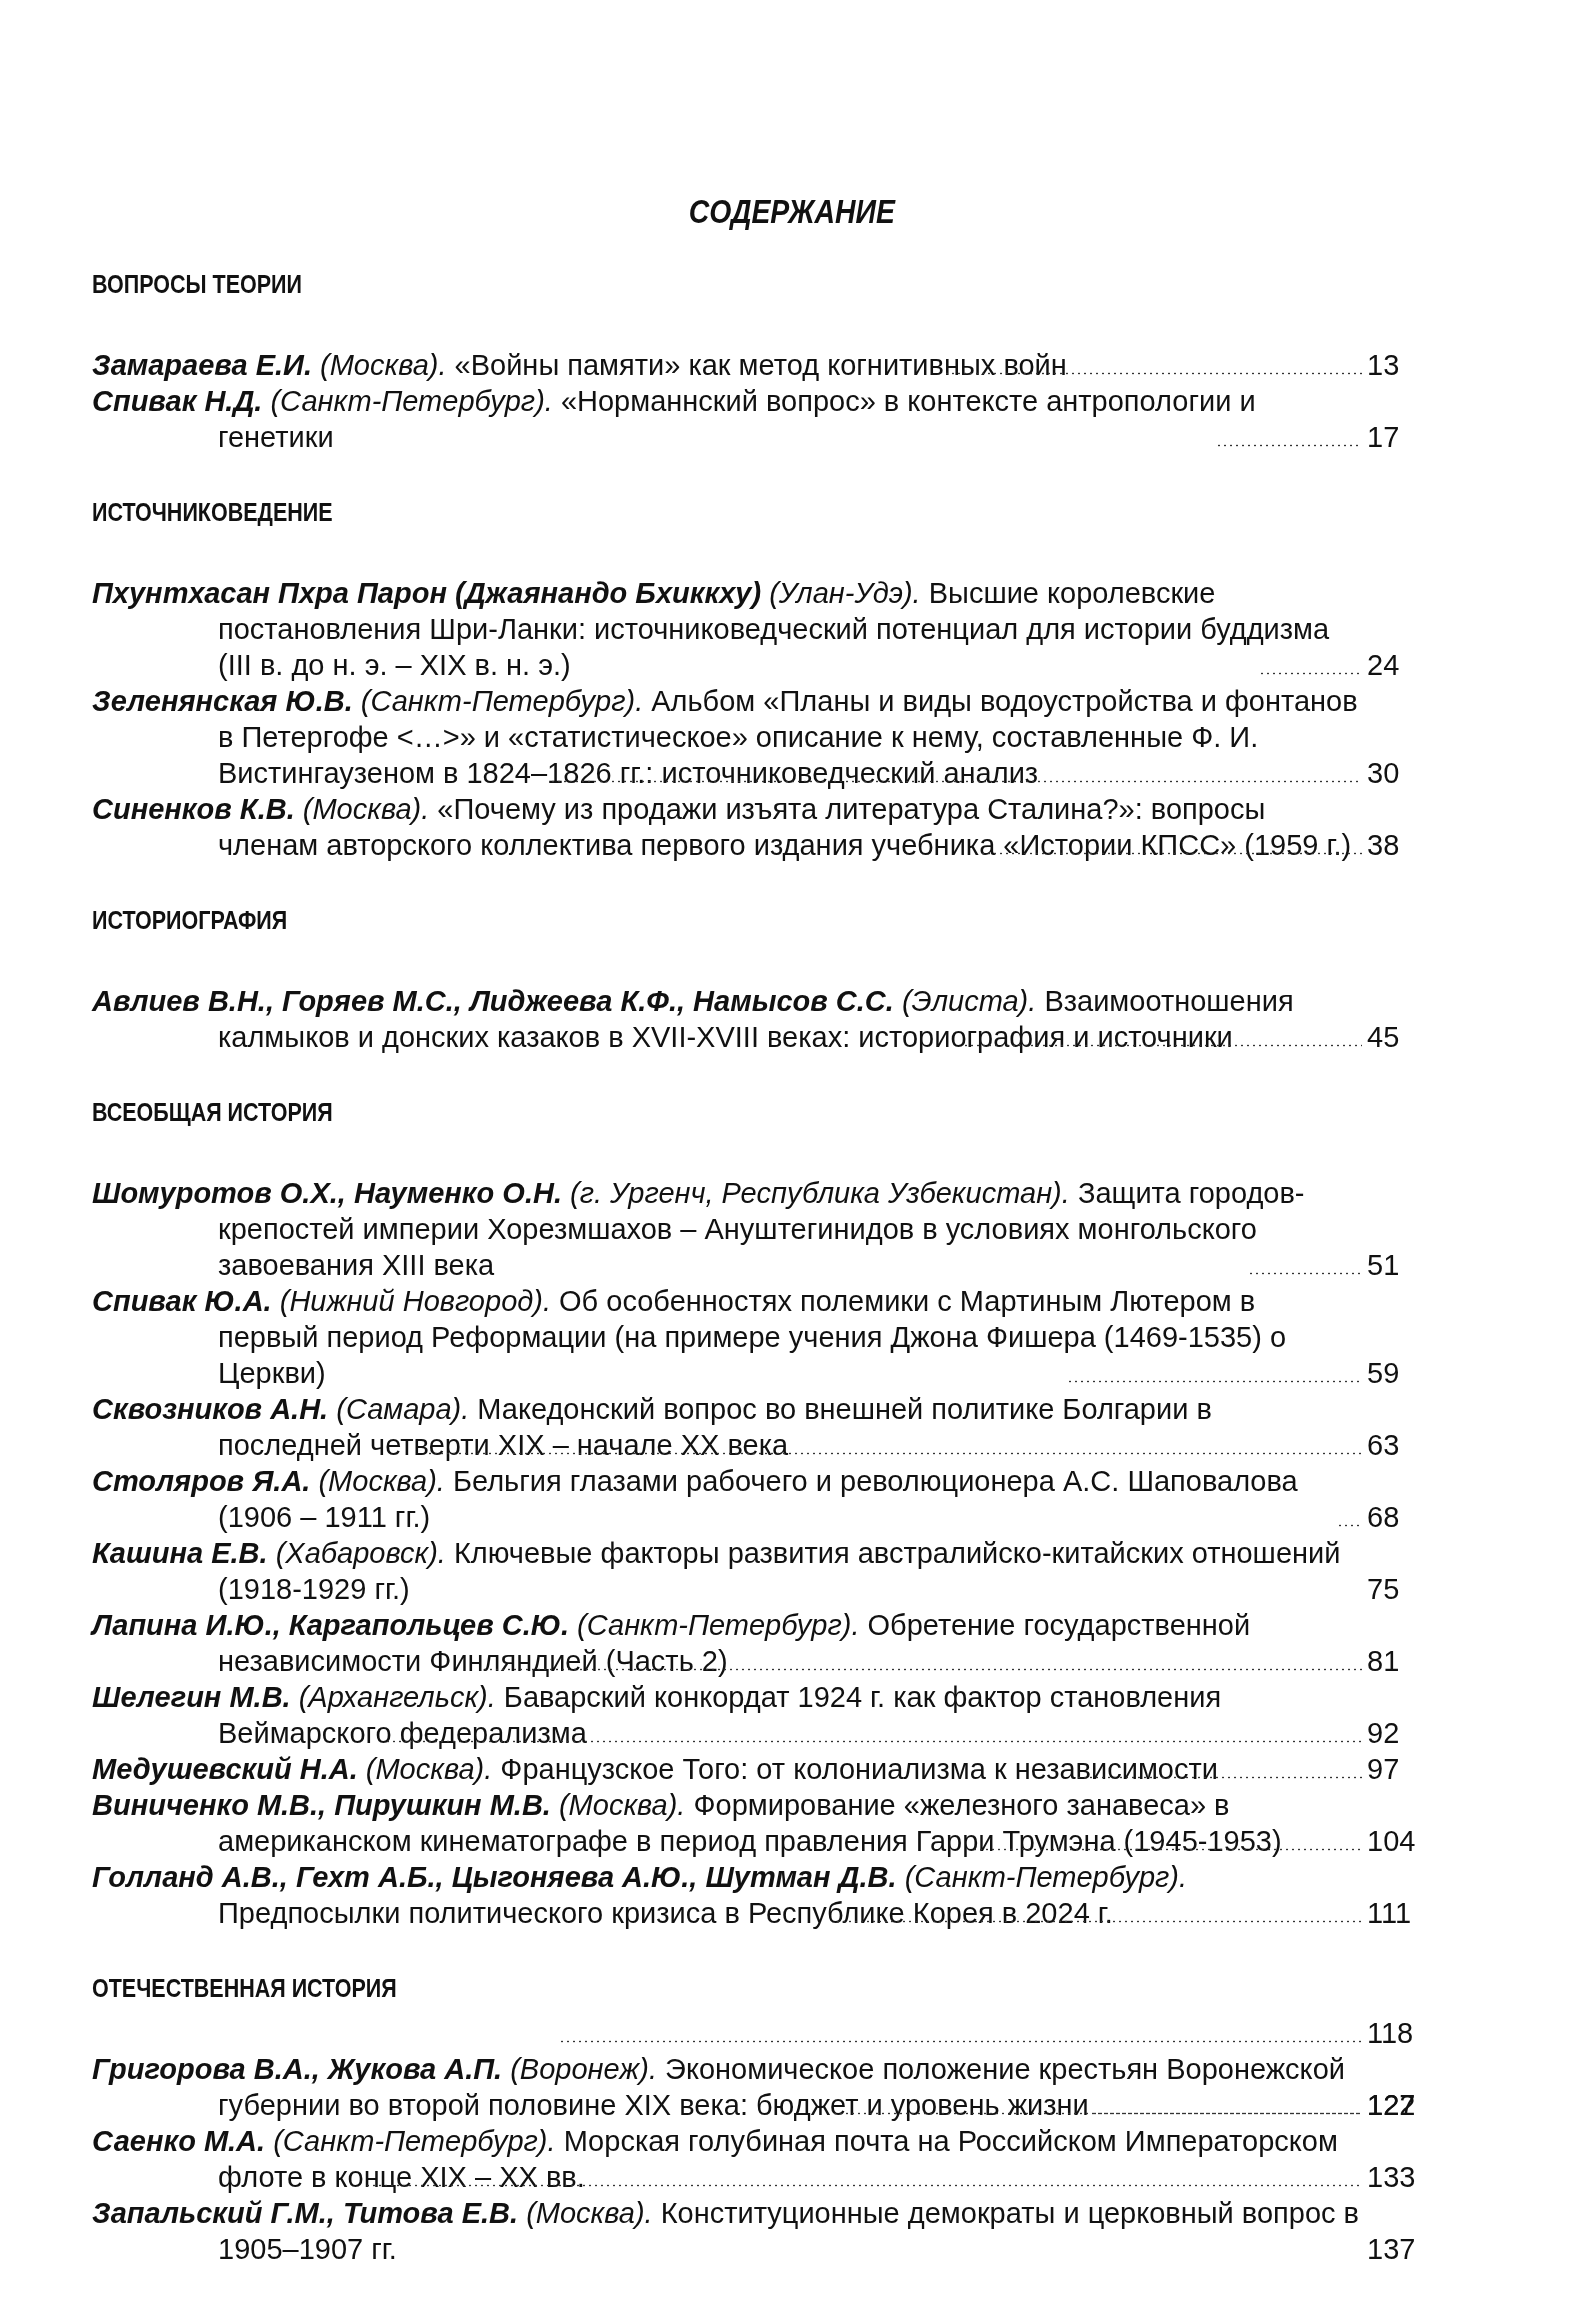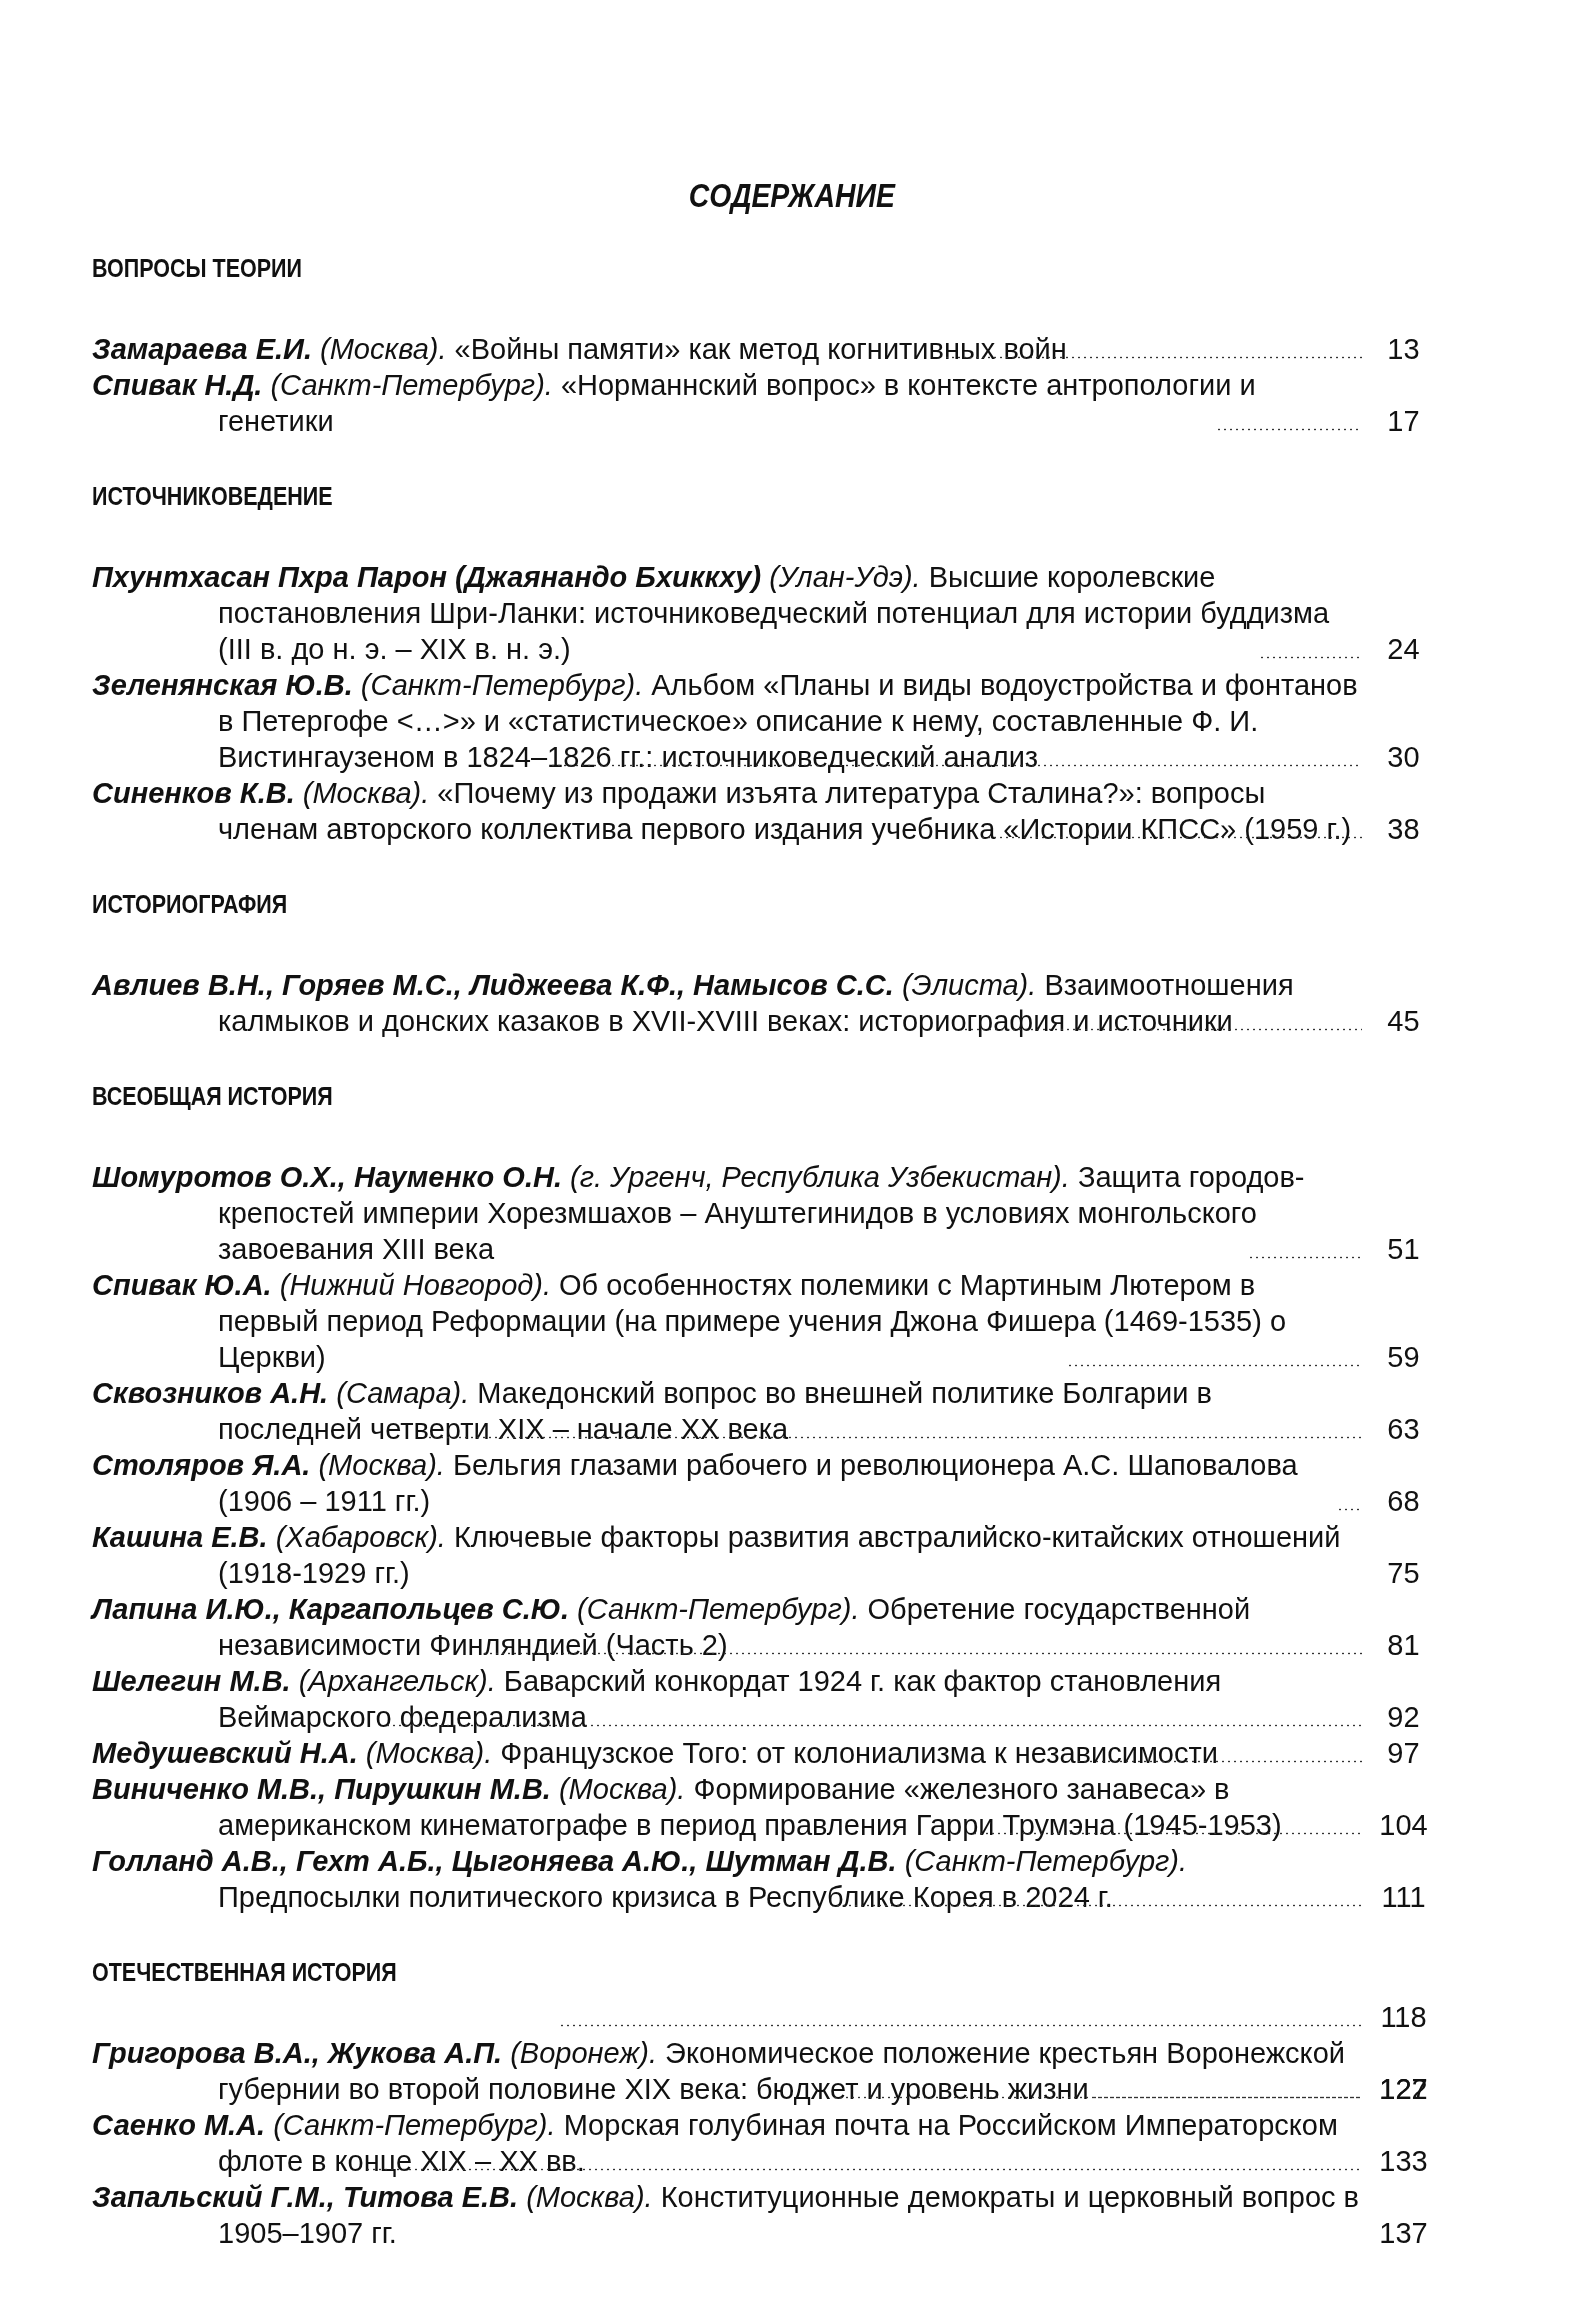--- a/index.html
+++ b/index.html
@@ -1,21 +1,21 @@
 <!DOCTYPE html>
 <html style="font-size:10.6px"><head>
 <meta charset="utf-8">
 <style>
   html, body { margin: 0; padding: 0; background: #ffffff; }
   body {
     width: 1590px; height: 2307px; position: relative; overflow: hidden;
     font-family: "Liberation Sans", sans-serif; color: #111111;
   }
   .page {
-    position: absolute; left: 92px; top: 177px; width: 1348px;
+    position: absolute; left: 92px; top: 193px; width: 1348px;
   }
   .toc-title {
     text-align: center; font-weight: bold; font-style: italic;
     font-size: 33px; letter-spacing: 0px; margin: 0 0 39px 0; padding-left: 60px;
     transform: scaleX(0.86);
   }
   .section { margin-bottom: 0; }
   .section-heading {
     font-weight: bold; font-size: 25px; margin: 0 0 48px 0;
     transform-origin: left center; transform: scaleX(0.86); white-space: nowrap;
@@ -24,21 +24,21 @@
   .entries { }
   .entry {
     position: relative; font-size: 29px; line-height: 36px;
     padding-left: 126px; text-indent: -126px; padding-right: 80px;
     margin-right: 0;
   }
   .entry .authors { font-weight: bold; font-style: italic; }
   .entry .city { font-style: italic; }
   .entry .body-text { }
   .entry .page-num {
-    position: absolute; right: 0; bottom: 0; width: 73px; text-align: center;
+    position: absolute; right: 0; bottom: 0; width: 73px; text-align: left;
     text-indent: 0;
   }
   .line-wrap { position: relative; }
   .leaderdots {
     position: absolute; right: 78px; bottom: 8px; height: 2.7px;
     background-image: radial-gradient(circle, #333 0.9px, transparent 1.1px);
     background-size: 6px 2.7px; background-repeat: repeat-x;
   }
 </style>
 </head>

